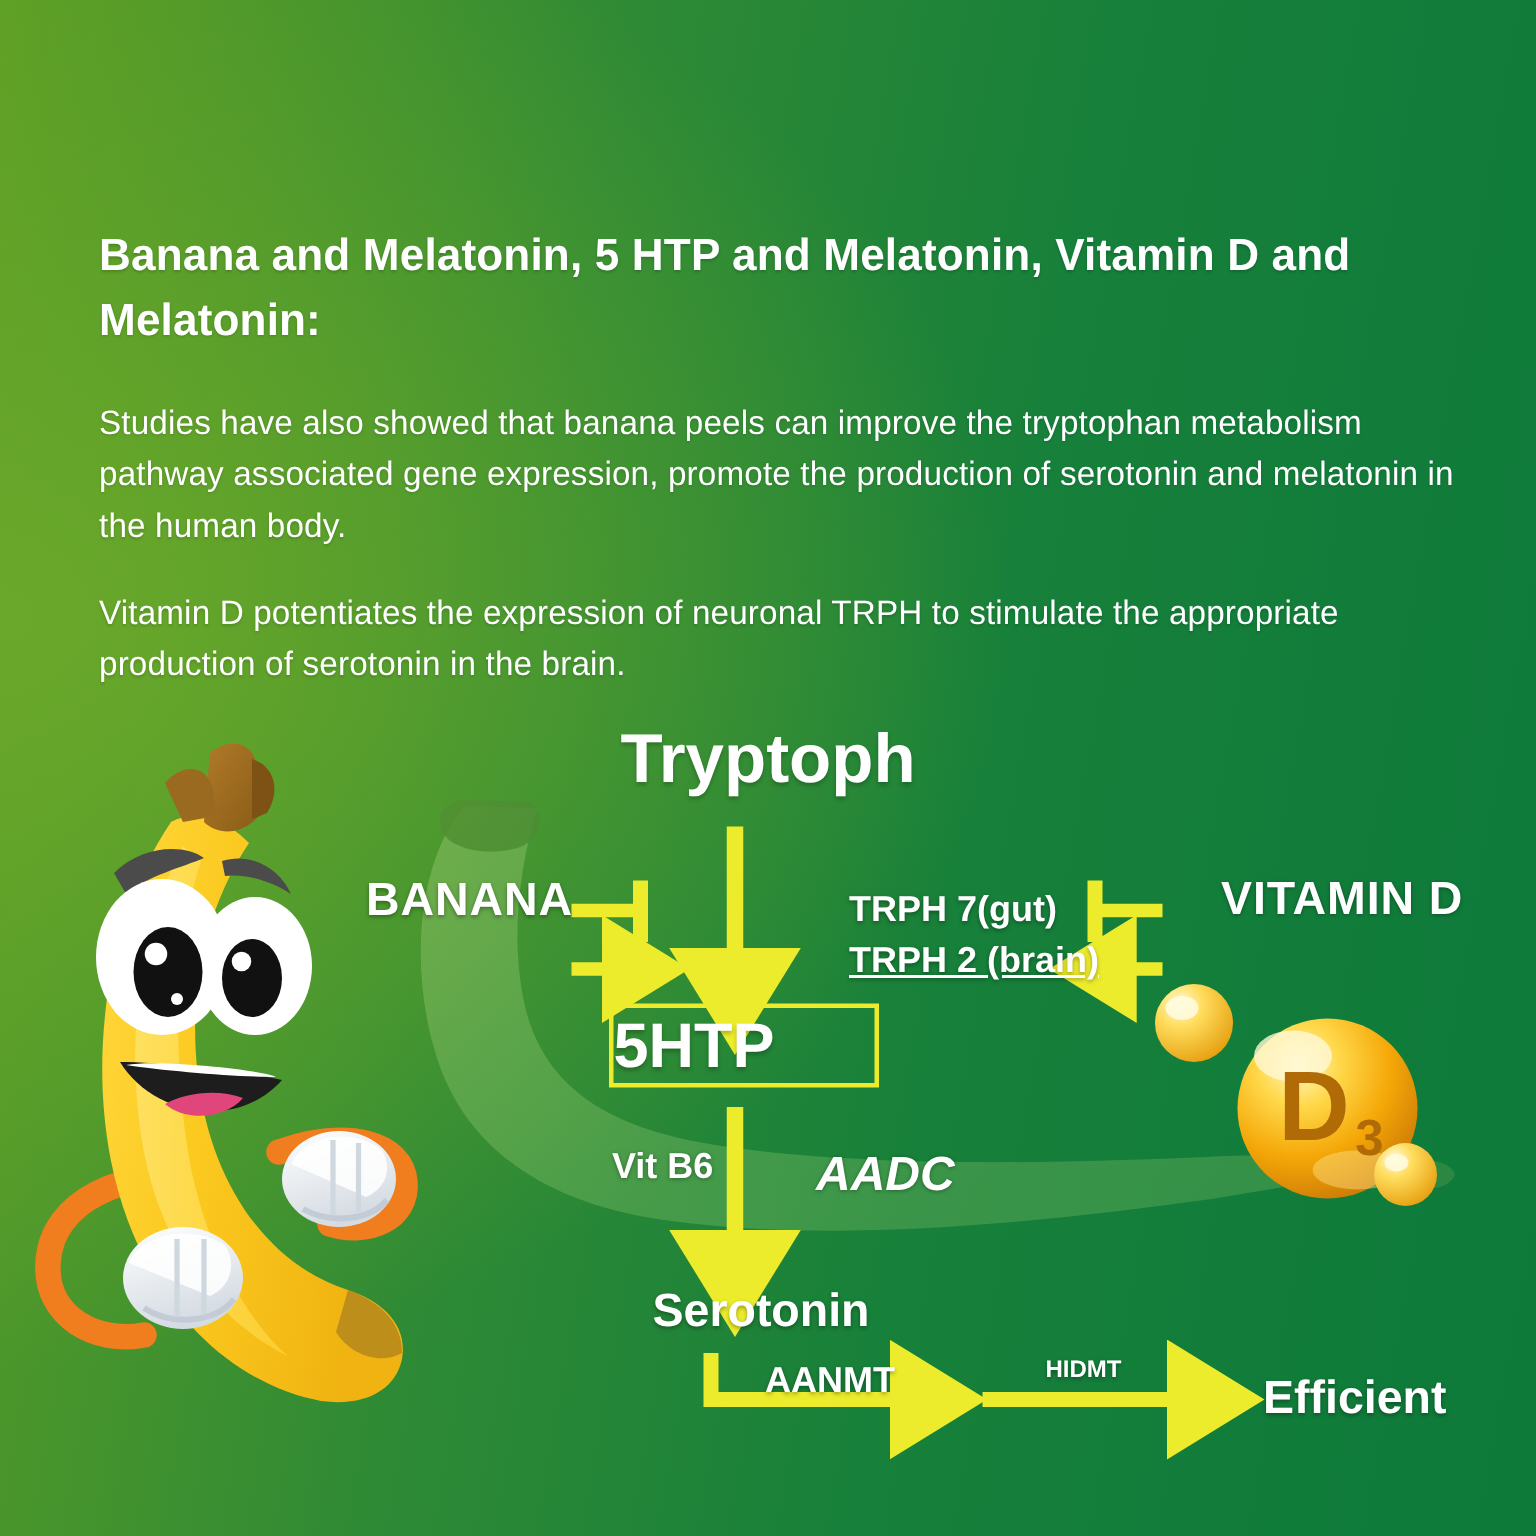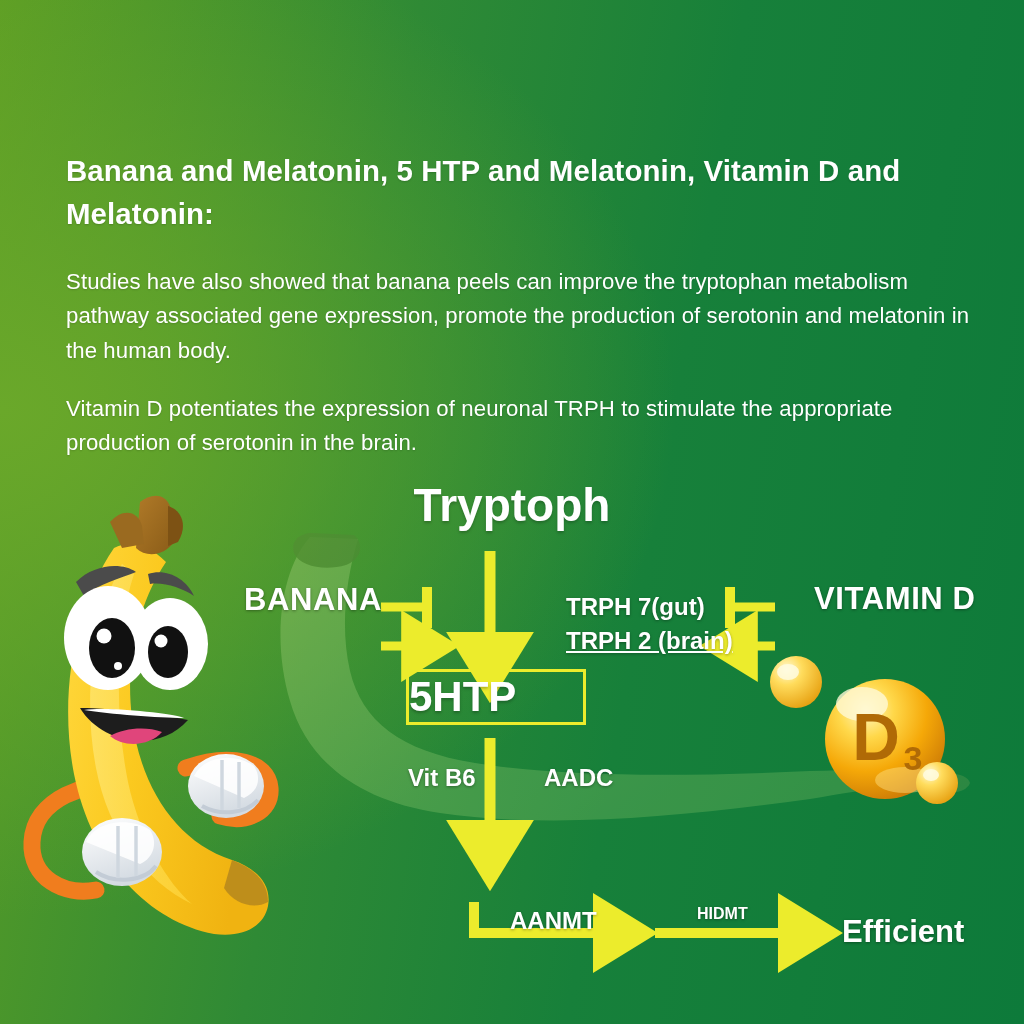--- a/index.html
+++ b/index.html
@@ -85,21 +85,21 @@
     position: absolute; color: #ffffff; font-weight: bold;
     text-shadow: 0 1px 3px rgba(0,0,0,0.35);
     white-space: nowrap;
     margin-left: 32px;
   }
   #label-banana   { left: 212px; top: 126px; font-size: 31px; letter-spacing: 0.6px; }
   #label-vitd     { left: 782px; top: 125px; font-size: 31px; letter-spacing: 0.6px; text-align: right; }
   #label-trph1    { left: 534px; top: 137px; font-size: 24px; }
   #label-trph2    { left: 534px; top: 171px; font-size: 24px; text-decoration: underline; }
   #label-vitb6    { left: 376px; top: 308px; font-size: 24px; }
-  #label-aadc     { left: 512px; top: 308px; font-size: 24px; }
+  #label-aadc     { left: 512px; top: 308px; font-size: 32px; font-style: italic; }
   #label-serotonin{ left: 403px; top: 400px; font-size: 31px; }
   #label-melatonin{ left: 810px; top: 458px; font-size: 31px; }
   #label-aanmt    { left: 478px; top: 451px; font-size: 24px; }
   #label-hidmt    { left: 665px; top: 449px; font-size: 16px; }
 
   #box-5htp {
     position: absolute; left: 406px; top: 213px; width: 180px; height: 56px;
     border: 3px solid #ecec2c;
     display: flex; align-items: center; justify-content: flex-start;
   }
@@ -176,20 +176,21 @@
         <path d="M655 477 L800 477" stroke-width="10" marker-end="url(#yhead)"></path>
       </g>
     </svg>
 
     <div class="diag-label" id="label-banana">BANANA</div>
     <div class="diag-label" id="label-vitd">VITAMIN D</div>
     <div class="diag-label" id="label-trph1">TRPH 7(gut)</div>
     <div class="diag-label" id="label-trph2">TRPH  2 (brain)</div>
     <div class="diag-label" id="label-vitb6">Vit B6</div>
     <div class="diag-label" id="label-aadc">AADC</div>
+    <div class="diag-label" id="label-serotonin">Serotonin</div>
     <div class="diag-label" id="label-aanmt">AANMT</div>
     <div class="diag-label" id="label-hidmt">HIDMT</div>
     <div class="diag-label" id="label-melatonin">Efficient</div>
 
     <div id="box-5htp">
       <span id="box-5htp-text">5HTP</span>
     </div>
 
     <svg id="mascot" viewBox="0 0 310 460">
       <defs>

